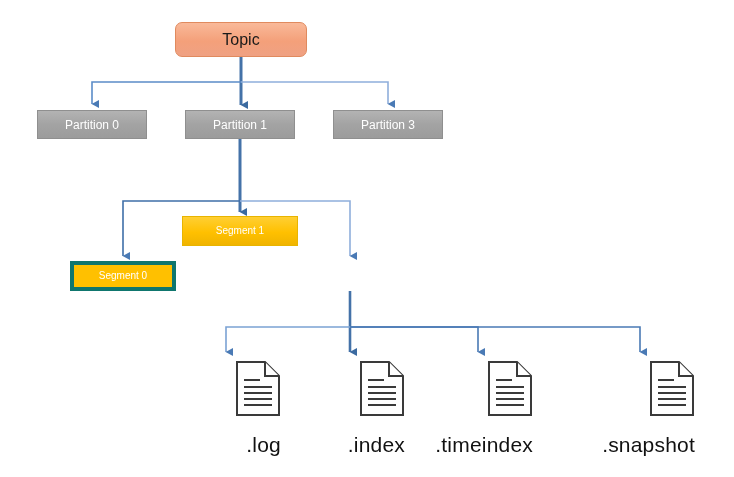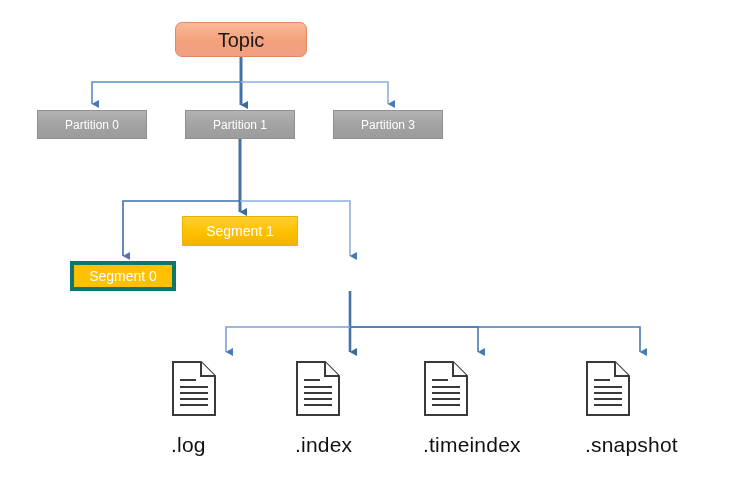--- a/index.html
+++ b/index.html
@@ -36,39 +36,39 @@
   
   .node-topic {
     left: 175px;
     top: 22px;
     width: 132px;
     height: 35px;
     border-radius: 7px;
     background: linear-gradient(180deg, #f9b999 0%, #f4a07a 55%, #efa183 100%);
     border: 1px solid #e08a5e;
     color: #1a1a1a;
-    font-size: 20px;
+    font-size: 16px;
   }
   
   .node-partition {
     top: 110px;
     height: 29px;
     background: linear-gradient(180deg, #b3b3b3 0%, #a3a3a3 50%, #9c9c9c 100%);
     border: 1px solid #8f8f8f;
     color: #ffffff;
     font-size: 12px;
   }
   .node-p0 { left: 37px;  width: 110px; }
   .node-p1 { left: 185px; width: 110px; }
   .node-p2 { left: 333px; width: 110px; }
   
   .node-segment {
     height: 30px;
     color: #ffffff;
-    font-size: 14px;
+    font-size: 10px;
   }
   .node-seg1 {
     left: 182px;
     top: 216px;
     width: 116px;
     background: linear-gradient(180deg, #ffcf33 0%, #ffc000 55%, #f0b400 100%);
     border: 1px solid #e8b400;
   }
   .node-seg0 {
     left: 70px;
@@ -83,21 +83,21 @@
     width: 113px;
     background: linear-gradient(180deg, #86bf5c 0%, #70ad47 55%, #67a33f 100%);
     border: 1px solid #5d9838;
   }
   
   .file-node {
     position: absolute;
     width: 110px;
     display: flex;
     flex-direction: column;
-    align-items: flex-start;
+    align-items: flex-end;
   }
   .file-icon {
     display: block;
   }
   .file-label {
     margin-top: 12px;
     font-size: 21px;
     color: #111111;
     letter-spacing: 0.2px;
     white-space: nowrap;

